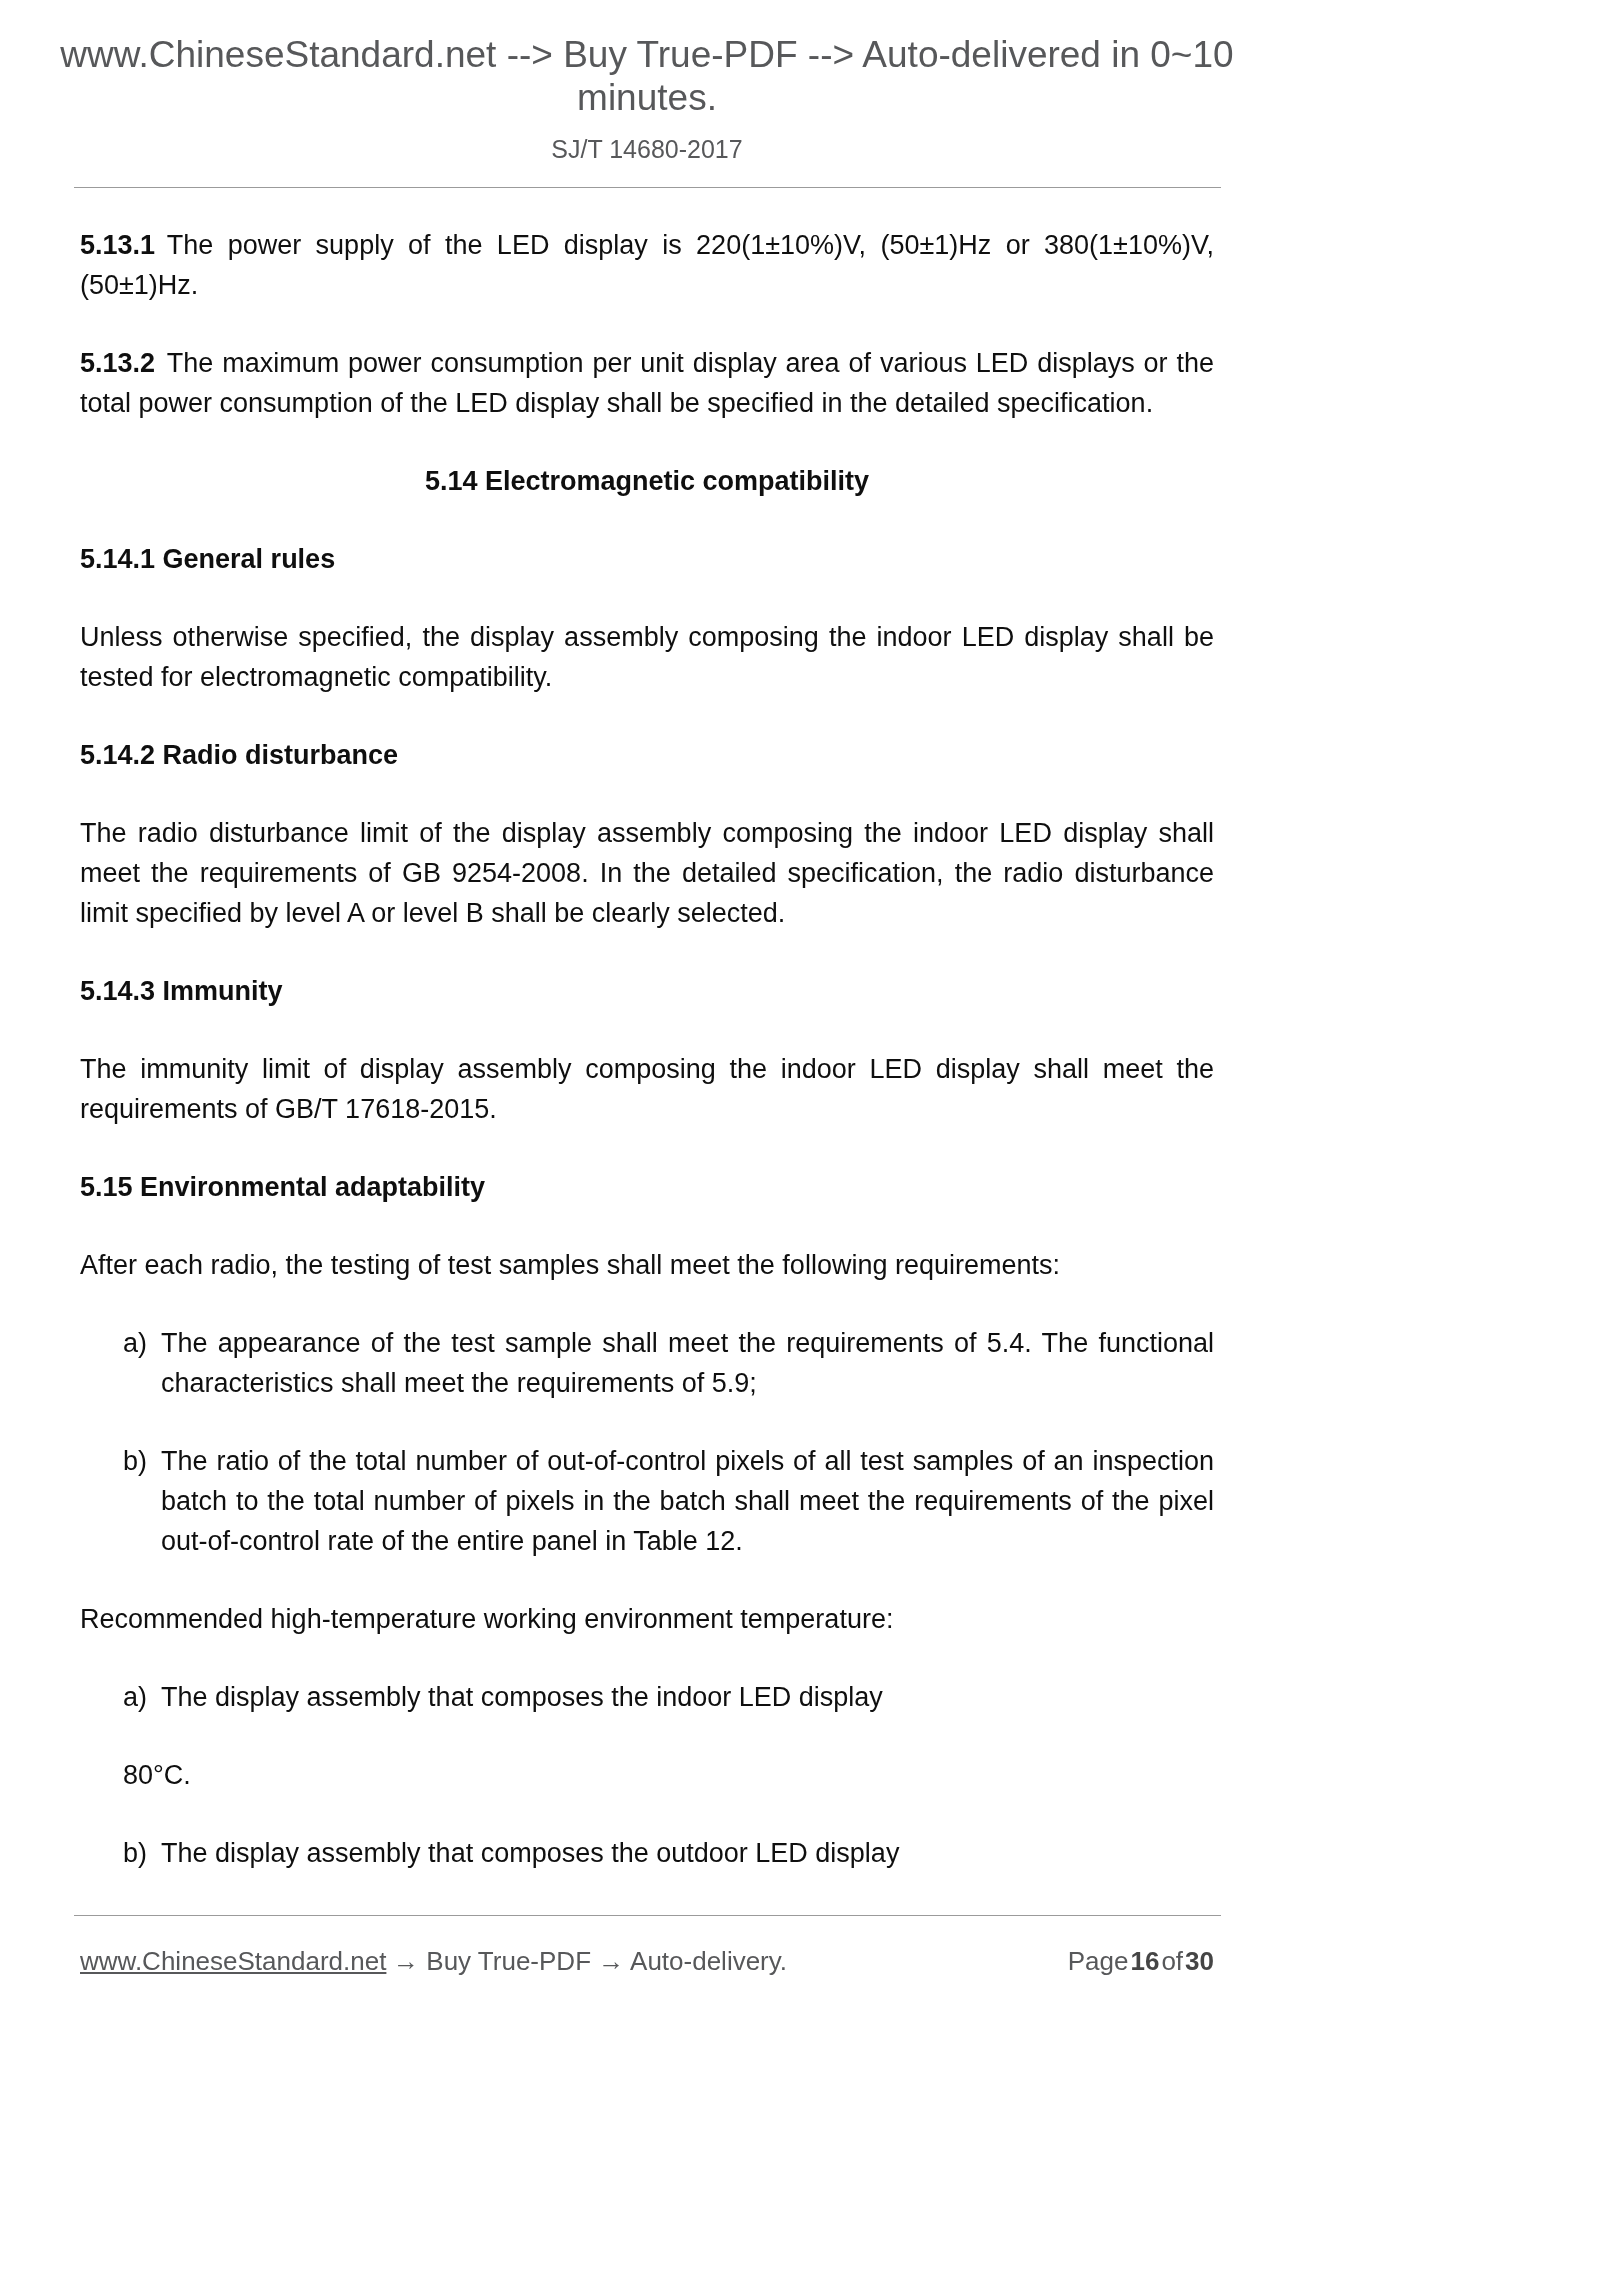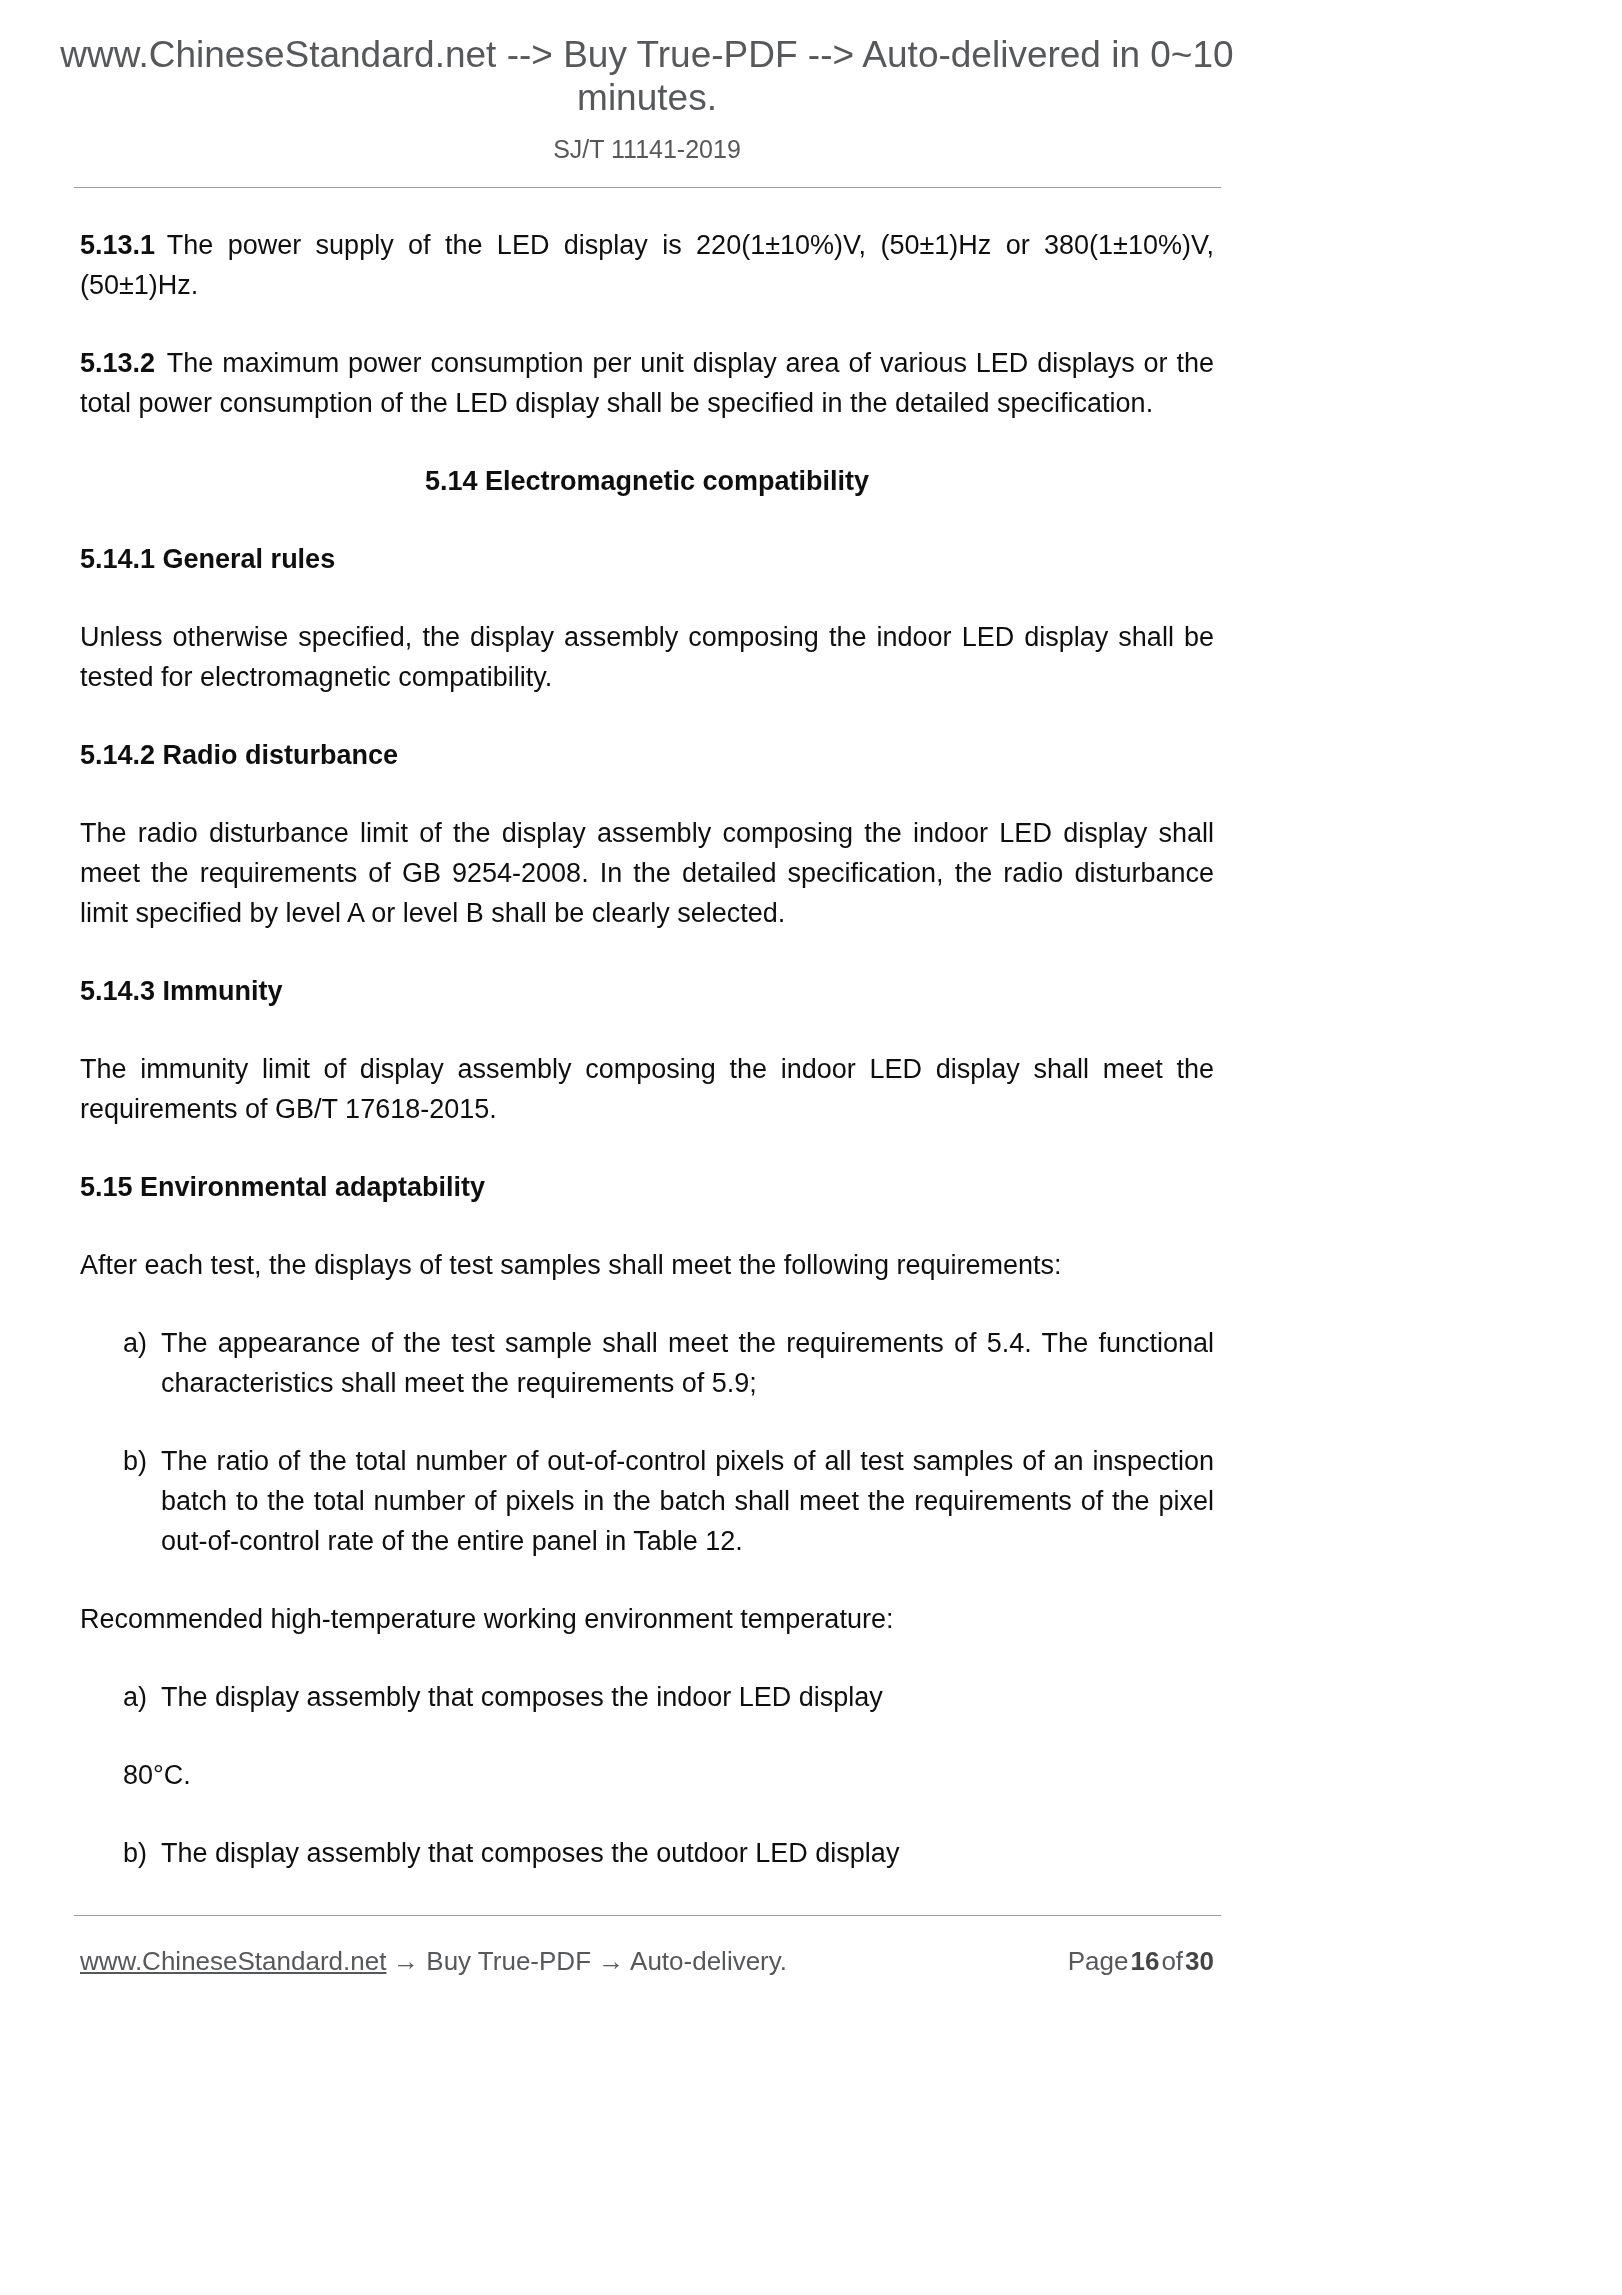--- a/index.html
+++ b/index.html
@@ -90,21 +90,21 @@
     color: #454545;
   }
 </style>
 </head>
 <body>
 
 <div class="page">
 
   <div class="promo">www.ChineseStandard.net --&gt; Buy True-PDF --&gt; Auto-delivered in 0~10 minutes.</div>
 
-  <div class="docnum">SJ/T 11141-2019</div>
+  <div class="docnum">SJ/T 14680-2017</div>
 
   <hr class="rule">
 
   <main class="content">
 
     <p class="block para">
       <span class="num">5.13.1</span><span>The power supply of the LED display is 220(1±10%)V, (50±1)Hz or 380(1±10%)V, (50±1)Hz.</span>
     </p>
 
     <p class="block para">
@@ -121,21 +121,21 @@
 
     <p class="block para">The radio disturbance limit of the display assembly composing the indoor LED display shall meet the requirements of GB 9254-2008. In the detailed specification, the radio disturbance limit specified by level A or level B shall be clearly selected.</p>
 
     <h3 class="block heading" style="font-size:inherit;margin-block:38px;">5.14.3 Immunity</h3>
 
     <p class="block para">The immunity limit of display assembly composing the indoor LED display shall meet the requirements of GB/T 17618-2015.</p>
 
     <h2 class="block heading" style="font-size:inherit;margin-block:38px;">5.15 Environmental adaptability</h2>
 
 
-    <p class="block para">After each test, the displays of test samples shall meet the following requirements:</p>
+    <p class="block para">After each radio, the testing of test samples shall meet the following requirements:</p>
 
     <div class="block list-item">
       <span class="marker">a)</span>
       <div class="ltext">The appearance of the test sample shall meet the requirements of 5.4. The functional characteristics shall meet the requirements of 5.9;</div>
     </div>
 
     <div class="block list-item">
       <span class="marker">b)</span>
       <div class="ltext">The ratio of the total number of out-of-control pixels of all test samples of an inspection batch to the total number of pixels in the batch shall meet the requirements of the pixel out-of-control rate of the entire panel in Table 12.</div>
     </div>

